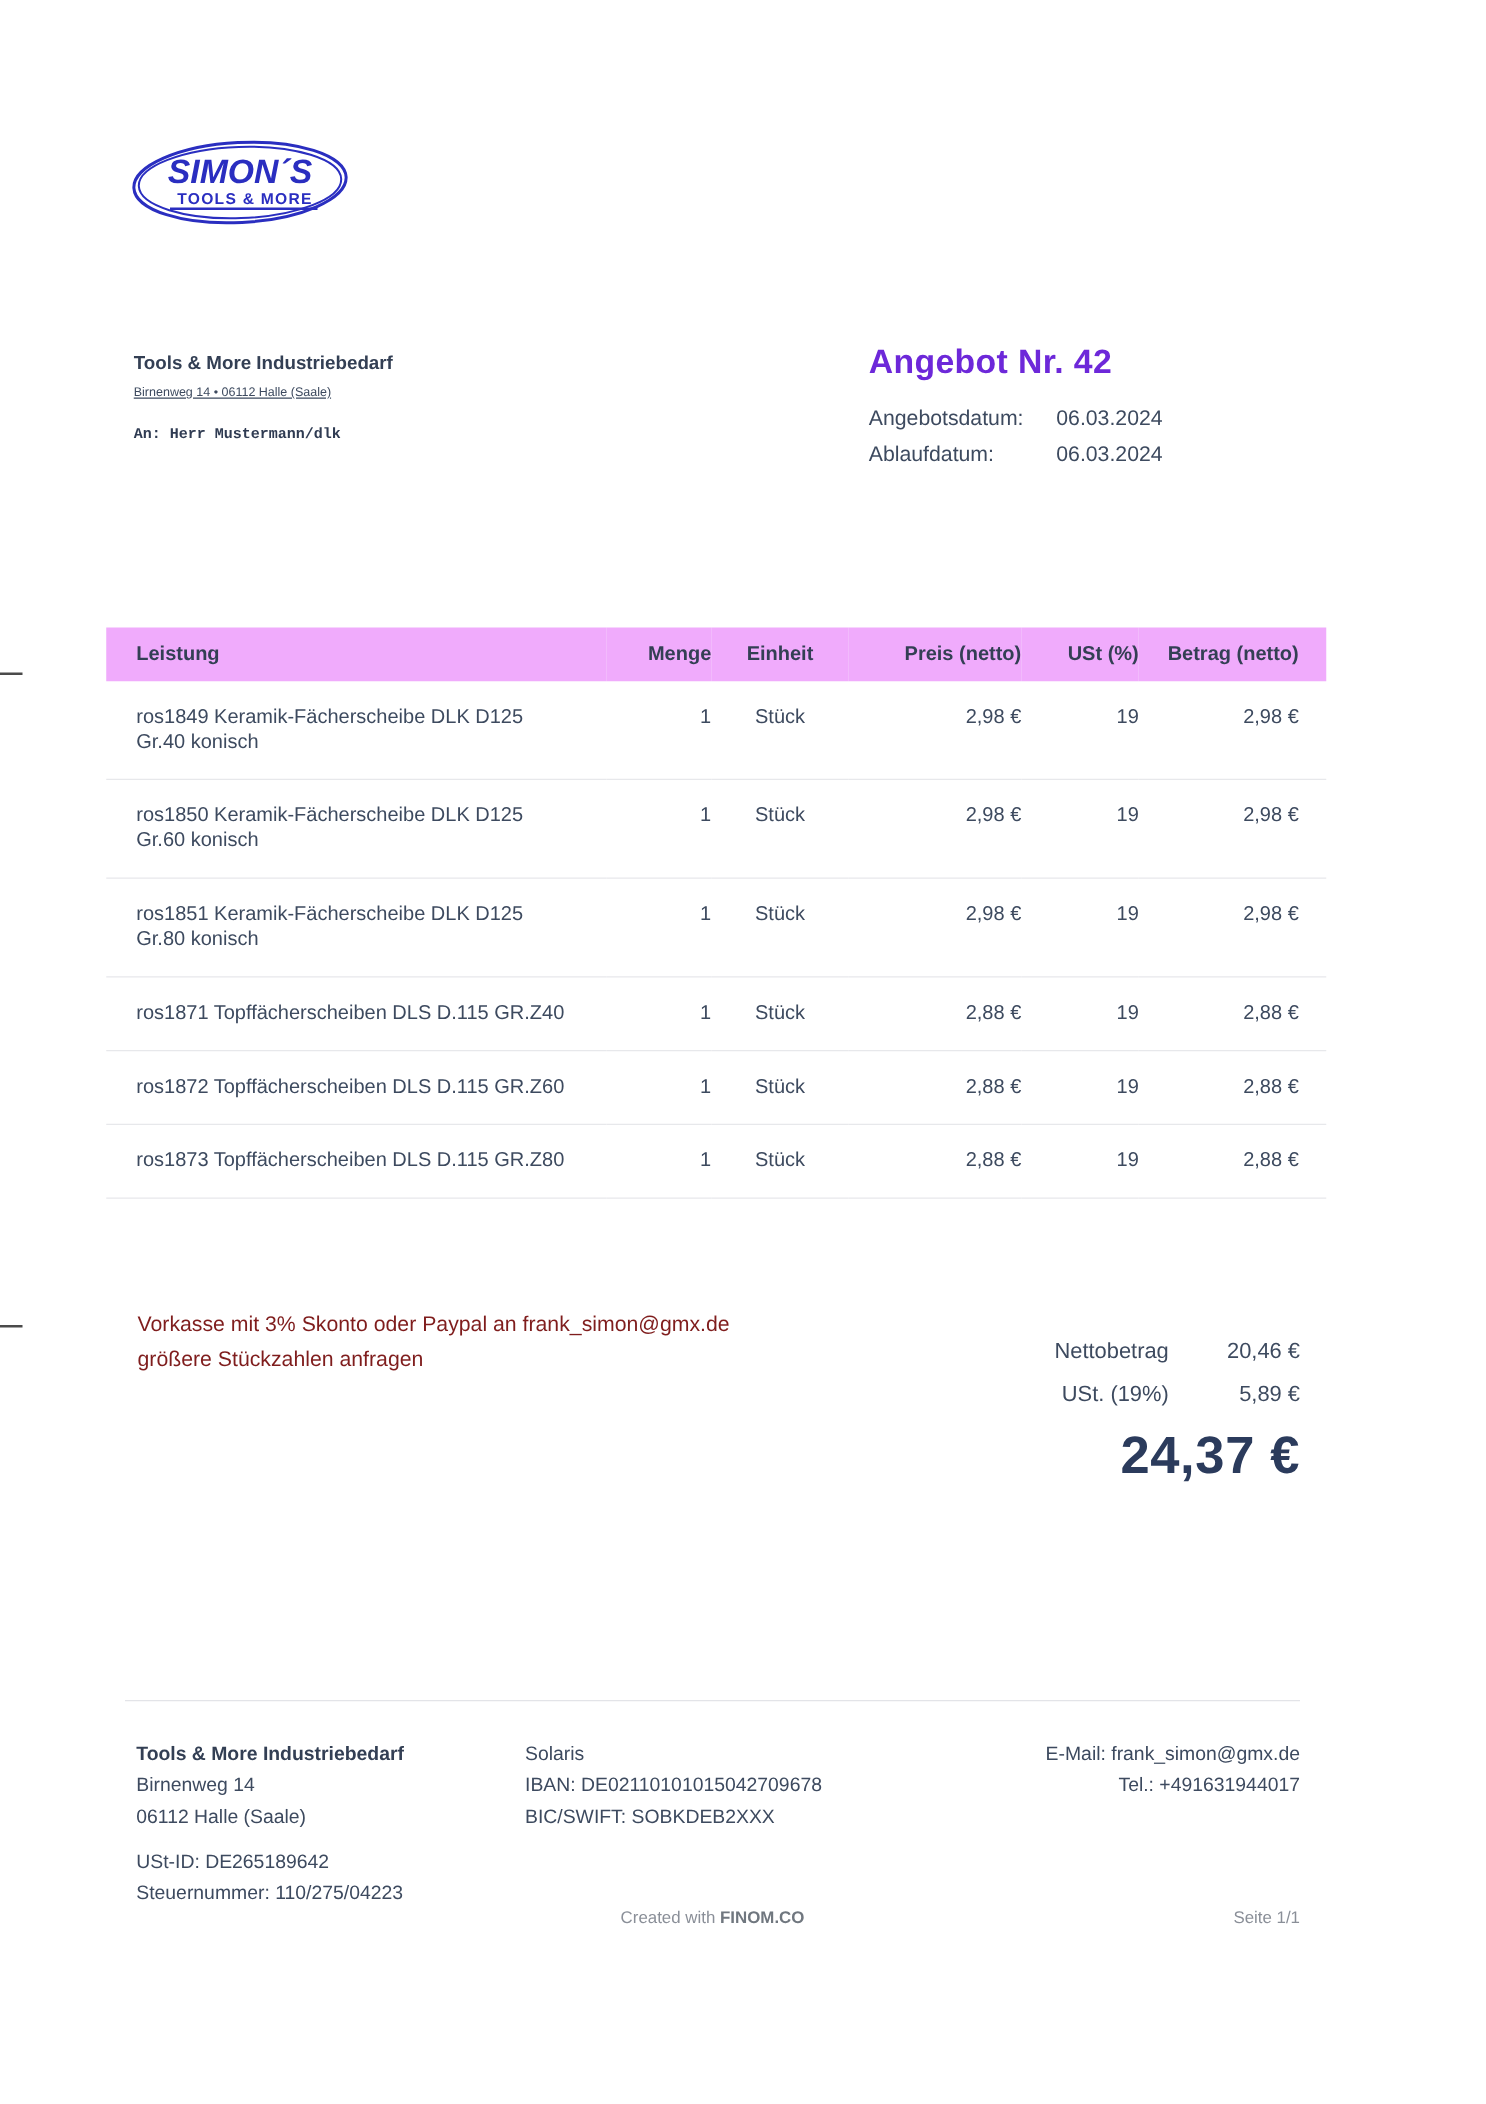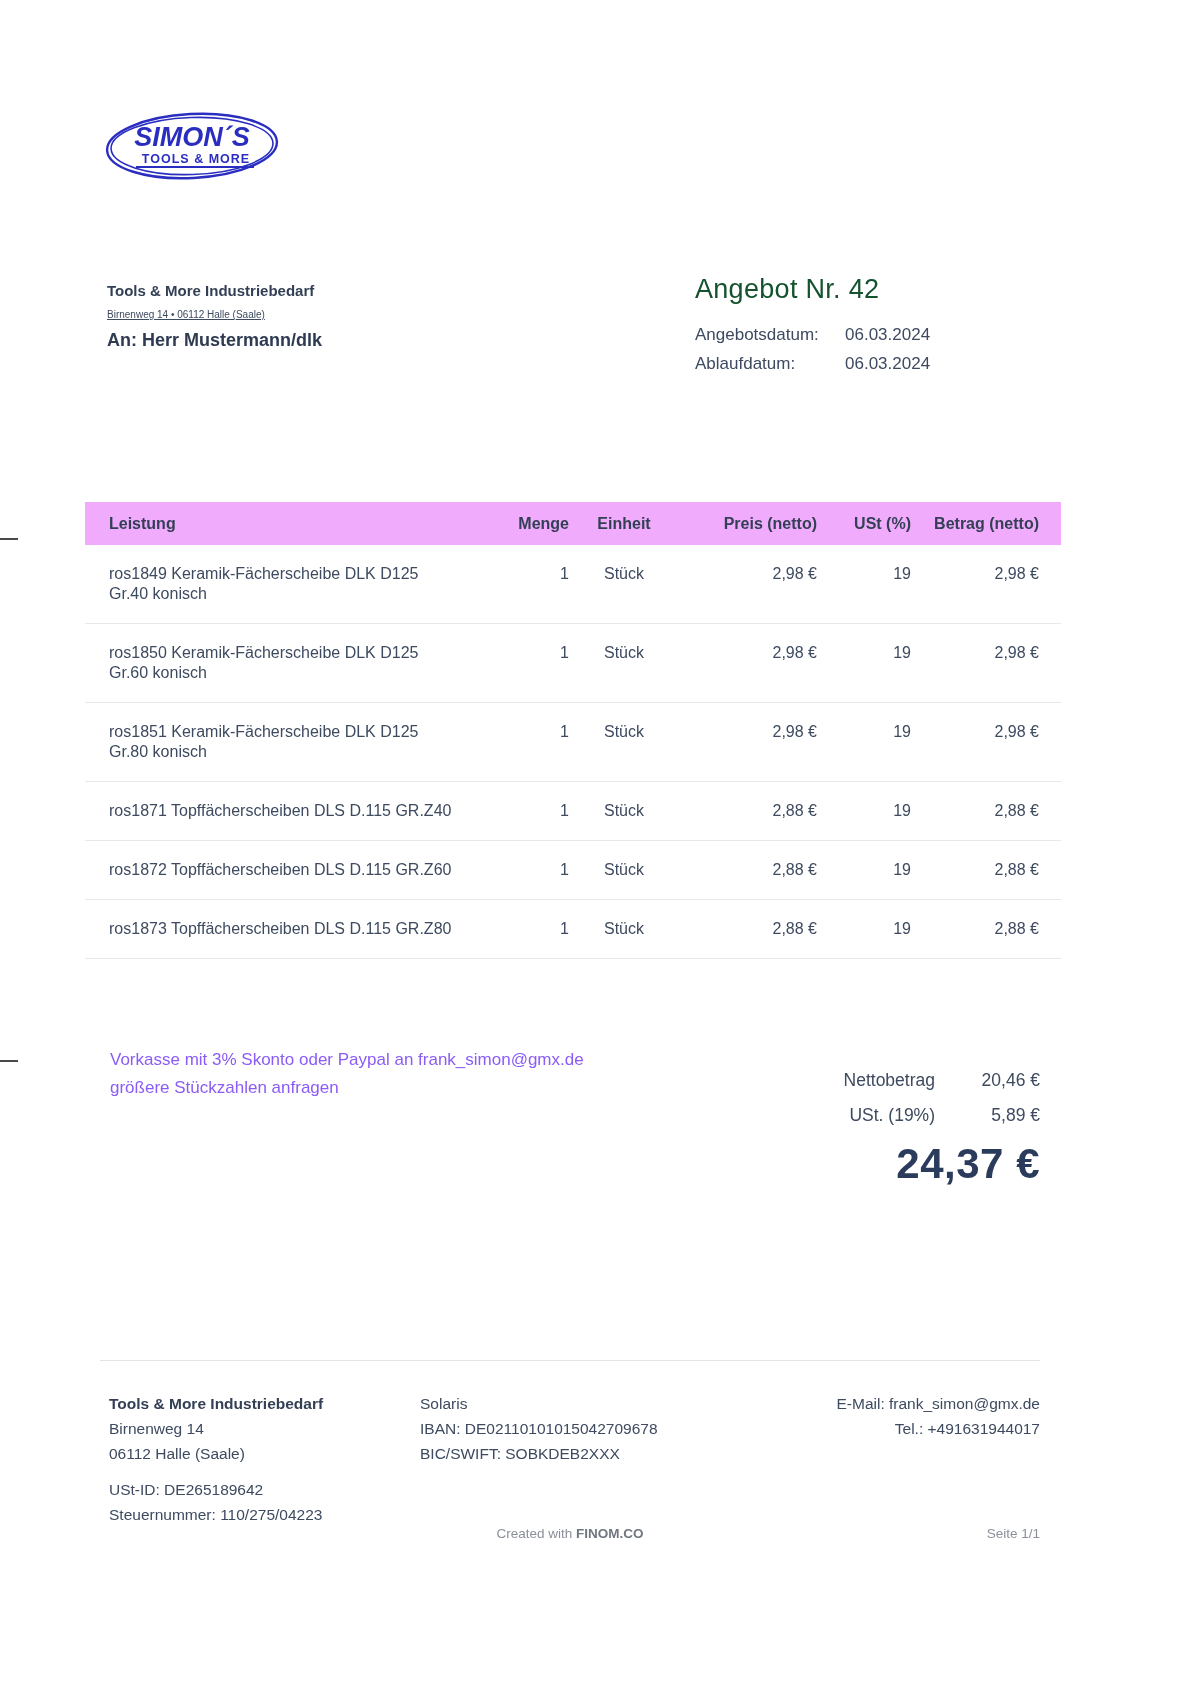--- a/index.html
+++ b/index.html
@@ -27,25 +27,25 @@
   .fold-mark.top { top: 538px; }
   .fold-mark.bottom { top: 1060px; }
 
   
   .logo { position: absolute; left: 104px; top: 110px; }
 
   
   .sender { position: absolute; left: 107px; top: 282px; }
   .sender .company { font-weight: bold; font-size: 15px; color: #333f54; }
   .sender .address { font-size: 10px; margin-top: 10px; color: #3d4a5f; text-decoration: underline; }
-  .sender .recipient { font-weight: bold; font-size: 18px; margin-top: 10px; color: #2f3b52; }
+  .sender .recipient { font-weight: bold; font-size: 12px; margin-top: 20px; color: #2f3b52; font-family: Liberation Mono, monospace; }
 
   
   .offer { position: absolute; left: 695px; top: 274px; width: 360px; }
-  .offer .title { color: #14532d; font-size: 27px; font-weight: normal; letter-spacing: 0.3px; }
+  .offer .title { color: #6d28d9; font-size: 27px; font-weight: bold; letter-spacing: 0.3px; }
   .offer .dates { margin-top: 20px; font-size: 17px; }
   .offer .date-row { display: flex; margin-bottom: 9px; }
   .offer .date-label { width: 150px; }
   .offer .date-value { }
 
   
   .items { position: absolute; left: 85px; top: 502px; width: 976px; }
   table { width: 100%; border-collapse: collapse; table-layout: fixed; }
   thead th {
     background: #f0abfc;
@@ -76,21 +76,21 @@
   tbody td.c-amount { text-align: right; padding-right: 22px; }
 
   
   .notes {
     position: absolute;
     left: 110px;
     top: 1046px;
     width: 580px;
     font-size: 17px;
     line-height: 1.65;
-    color: #8b5cf6;
+    color: #7f1d1d;
   }
 
   
   .totals {
     position: absolute;
     right: 149px;
     top: 1070px;
     text-align: right;
   }
   .totals .row { display: flex; justify-content: flex-end; font-size: 17.5px; margin-bottom: 14px; color: #3d4a5f; }

